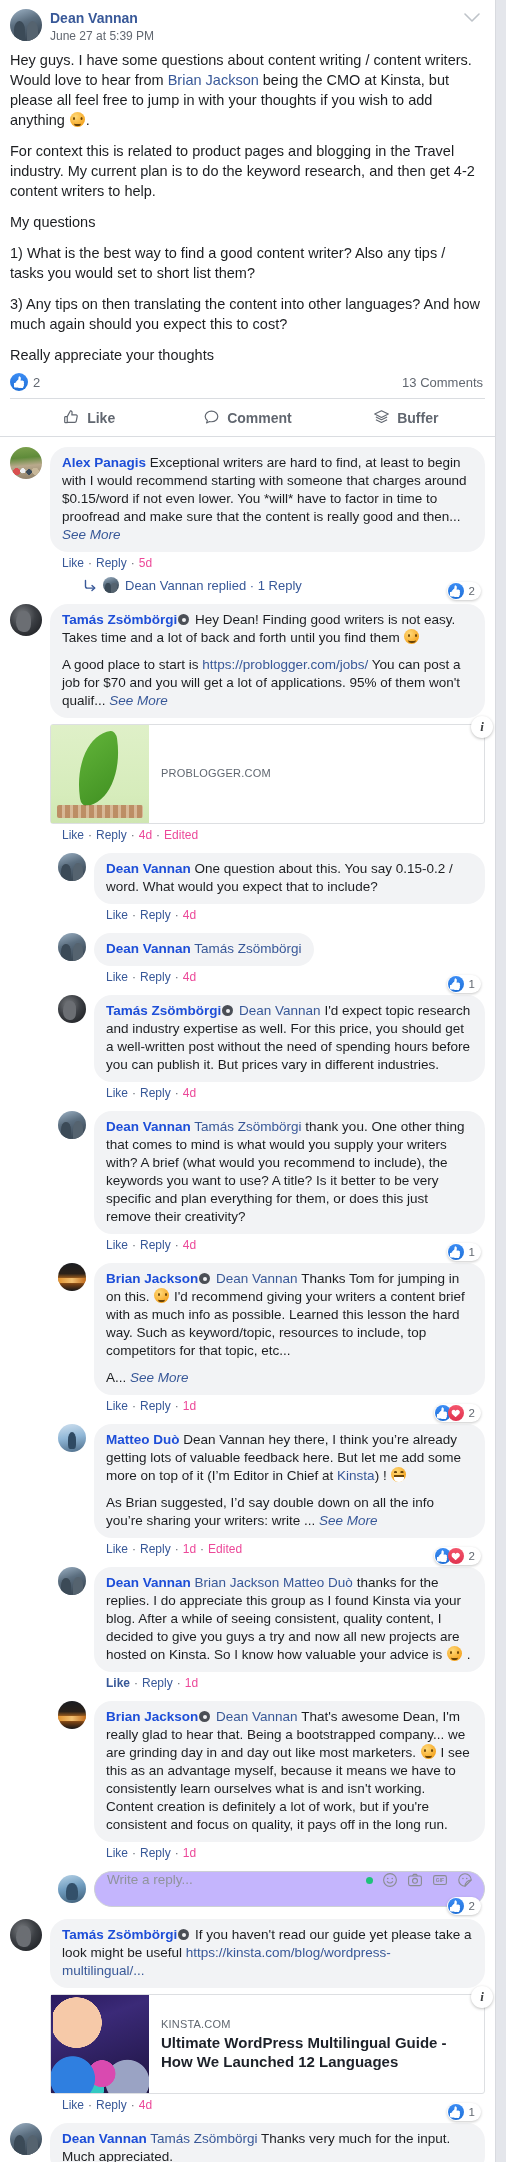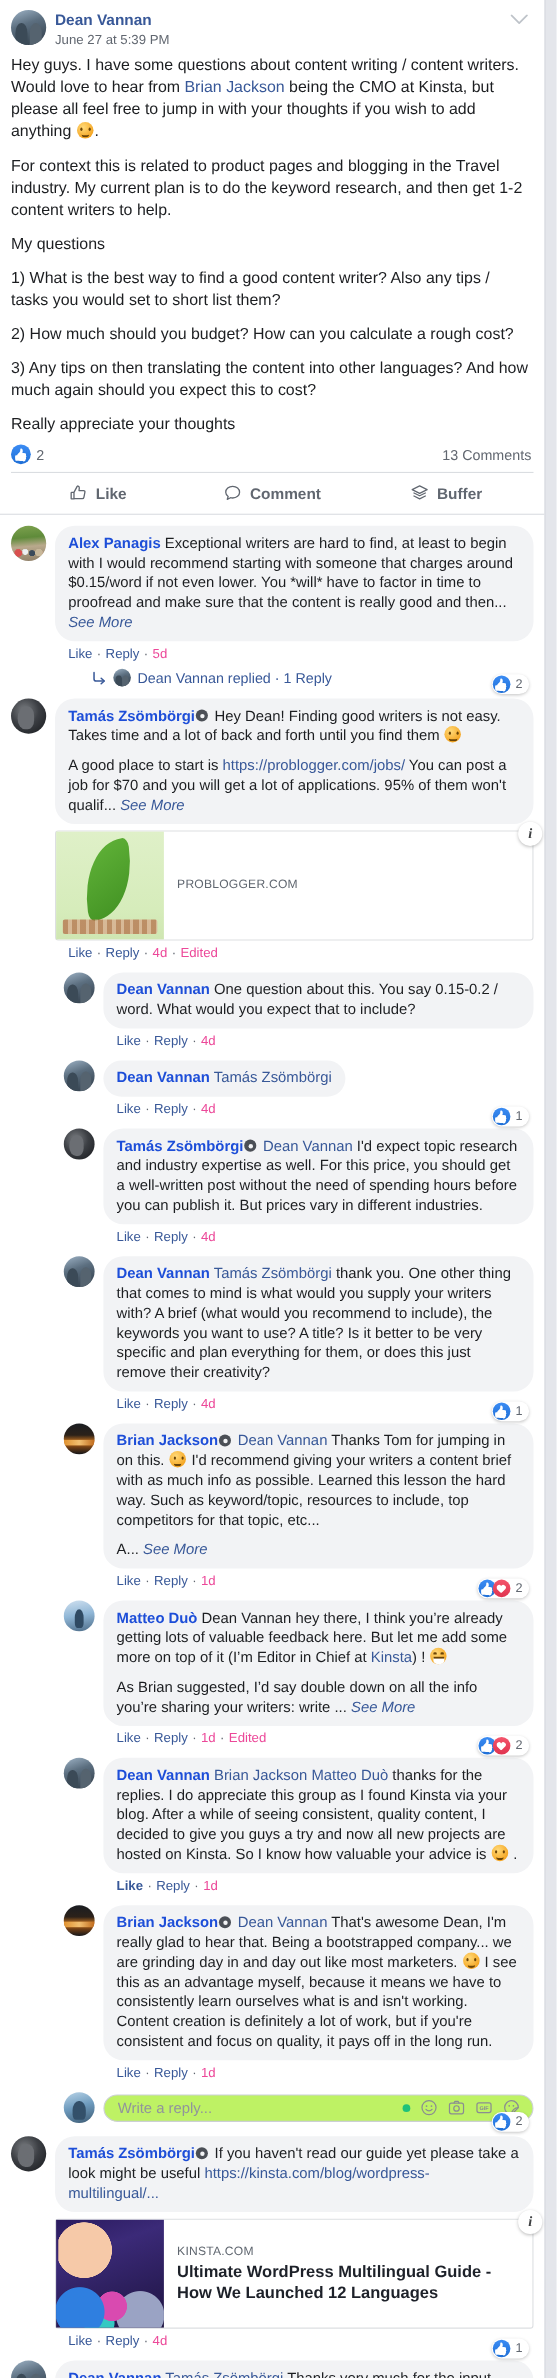--- a/index.html
+++ b/index.html
@@ -265,23 +265,23 @@
     position: absolute; right: -9px; top: -9px; width: 22px; height: 22px;
     border-radius: 50%; background: #fff; box-shadow: 0 1px 3px rgba(0,0,0,.25);
     display: flex; align-items: center; justify-content: center;
     font-family: "Liberation Serif", serif; font-style: italic;
     font-size: 13px; font-weight: bold; color: #3e4042; cursor: pointer;
   }
 
   
   .composer { display: flex; align-items: center; margin: 4px 0 12px 48px; }
   .composer-box {
-    flex: 1; margin-left: 8px; display: flex; align-items: center;
-    background: #bef264; border: 1px solid #ccd0d5; border-radius: 18px;
-    height: 25px; padding: 0 11px 0 12px;
+    flex: 1; margin-left: 8px; display: flex; align-items: flex-start;
+    background: #c4b5fd; border: 1px solid #ccd0d5; border-radius: 18px;
+    height: 36px; padding: 0 11px 0 12px;
   }
   .composer-input {
     flex: 1; border: none; outline: none; background: transparent;
     font-family: "Liberation Sans", sans-serif; font-size: 13.5px; color: #1c1e21;
   }
   .composer-input::placeholder { color: #90949c; }
   .composer-icons { display: flex; align-items: center; gap: 9px; }
   .green-dot { width: 7px; height: 7px; border-radius: 50%; background: #1ec27a; cursor:pointer; }
   .ci { width: 16px; height: 16px; display:block; cursor: pointer; }
 </style>
@@ -300,24 +300,23 @@
       </div>
       <div class="chevron-btn">
         <svg width="16" height="10" viewBox="0 0 16 10" fill="none" aria-hidden="true">
           <path d="M1 1 L8 8 L15 1" stroke="#bec3c9" stroke-width="1.6" stroke-linecap="round" stroke-linejoin="round"></path>
         </svg>
       </div>
     </div>
 
     <div class="post-body" id="post-body">
         <p>Hey guys. I have some questions about content writing / content writers. Would love to hear from <span class="mention">Brian Jackson</span> being the CMO at Kinsta, but please all feel free to jump in with your thoughts if you wish to add anything <span class="emo emo-smile"></span>.</p>
-        <p>For context this is related to product pages and blogging in the Travel industry. My current plan is to do the keyword research, and then get 1-2 content writers to help.</p>
+        <p>For context this is related to product pages and blogging in the Travel industry. My current plan is to do the keyword research, and then get 4-2 content writers to help.</p>
         <p>My questions</p>
         <p>1) What is the best way to find a good content writer? Also any tips / tasks you would set to short list them?</p>
-        <p>2) How much should you budget? How can you calculate a rough cost?</p>
         <p>3) Any tips on then translating the content into other languages? And how much again should you expect this to cost?</p>
         <p>Really appreciate your thoughts</p>
       </div>
 
     <div class="counts-row">
       <div class="reactions-left">
         <span class="rx rx-like"></span>
         <span class="count-num">2</span>
       </div>
       <div class="comments-count">13 Comments</div>

